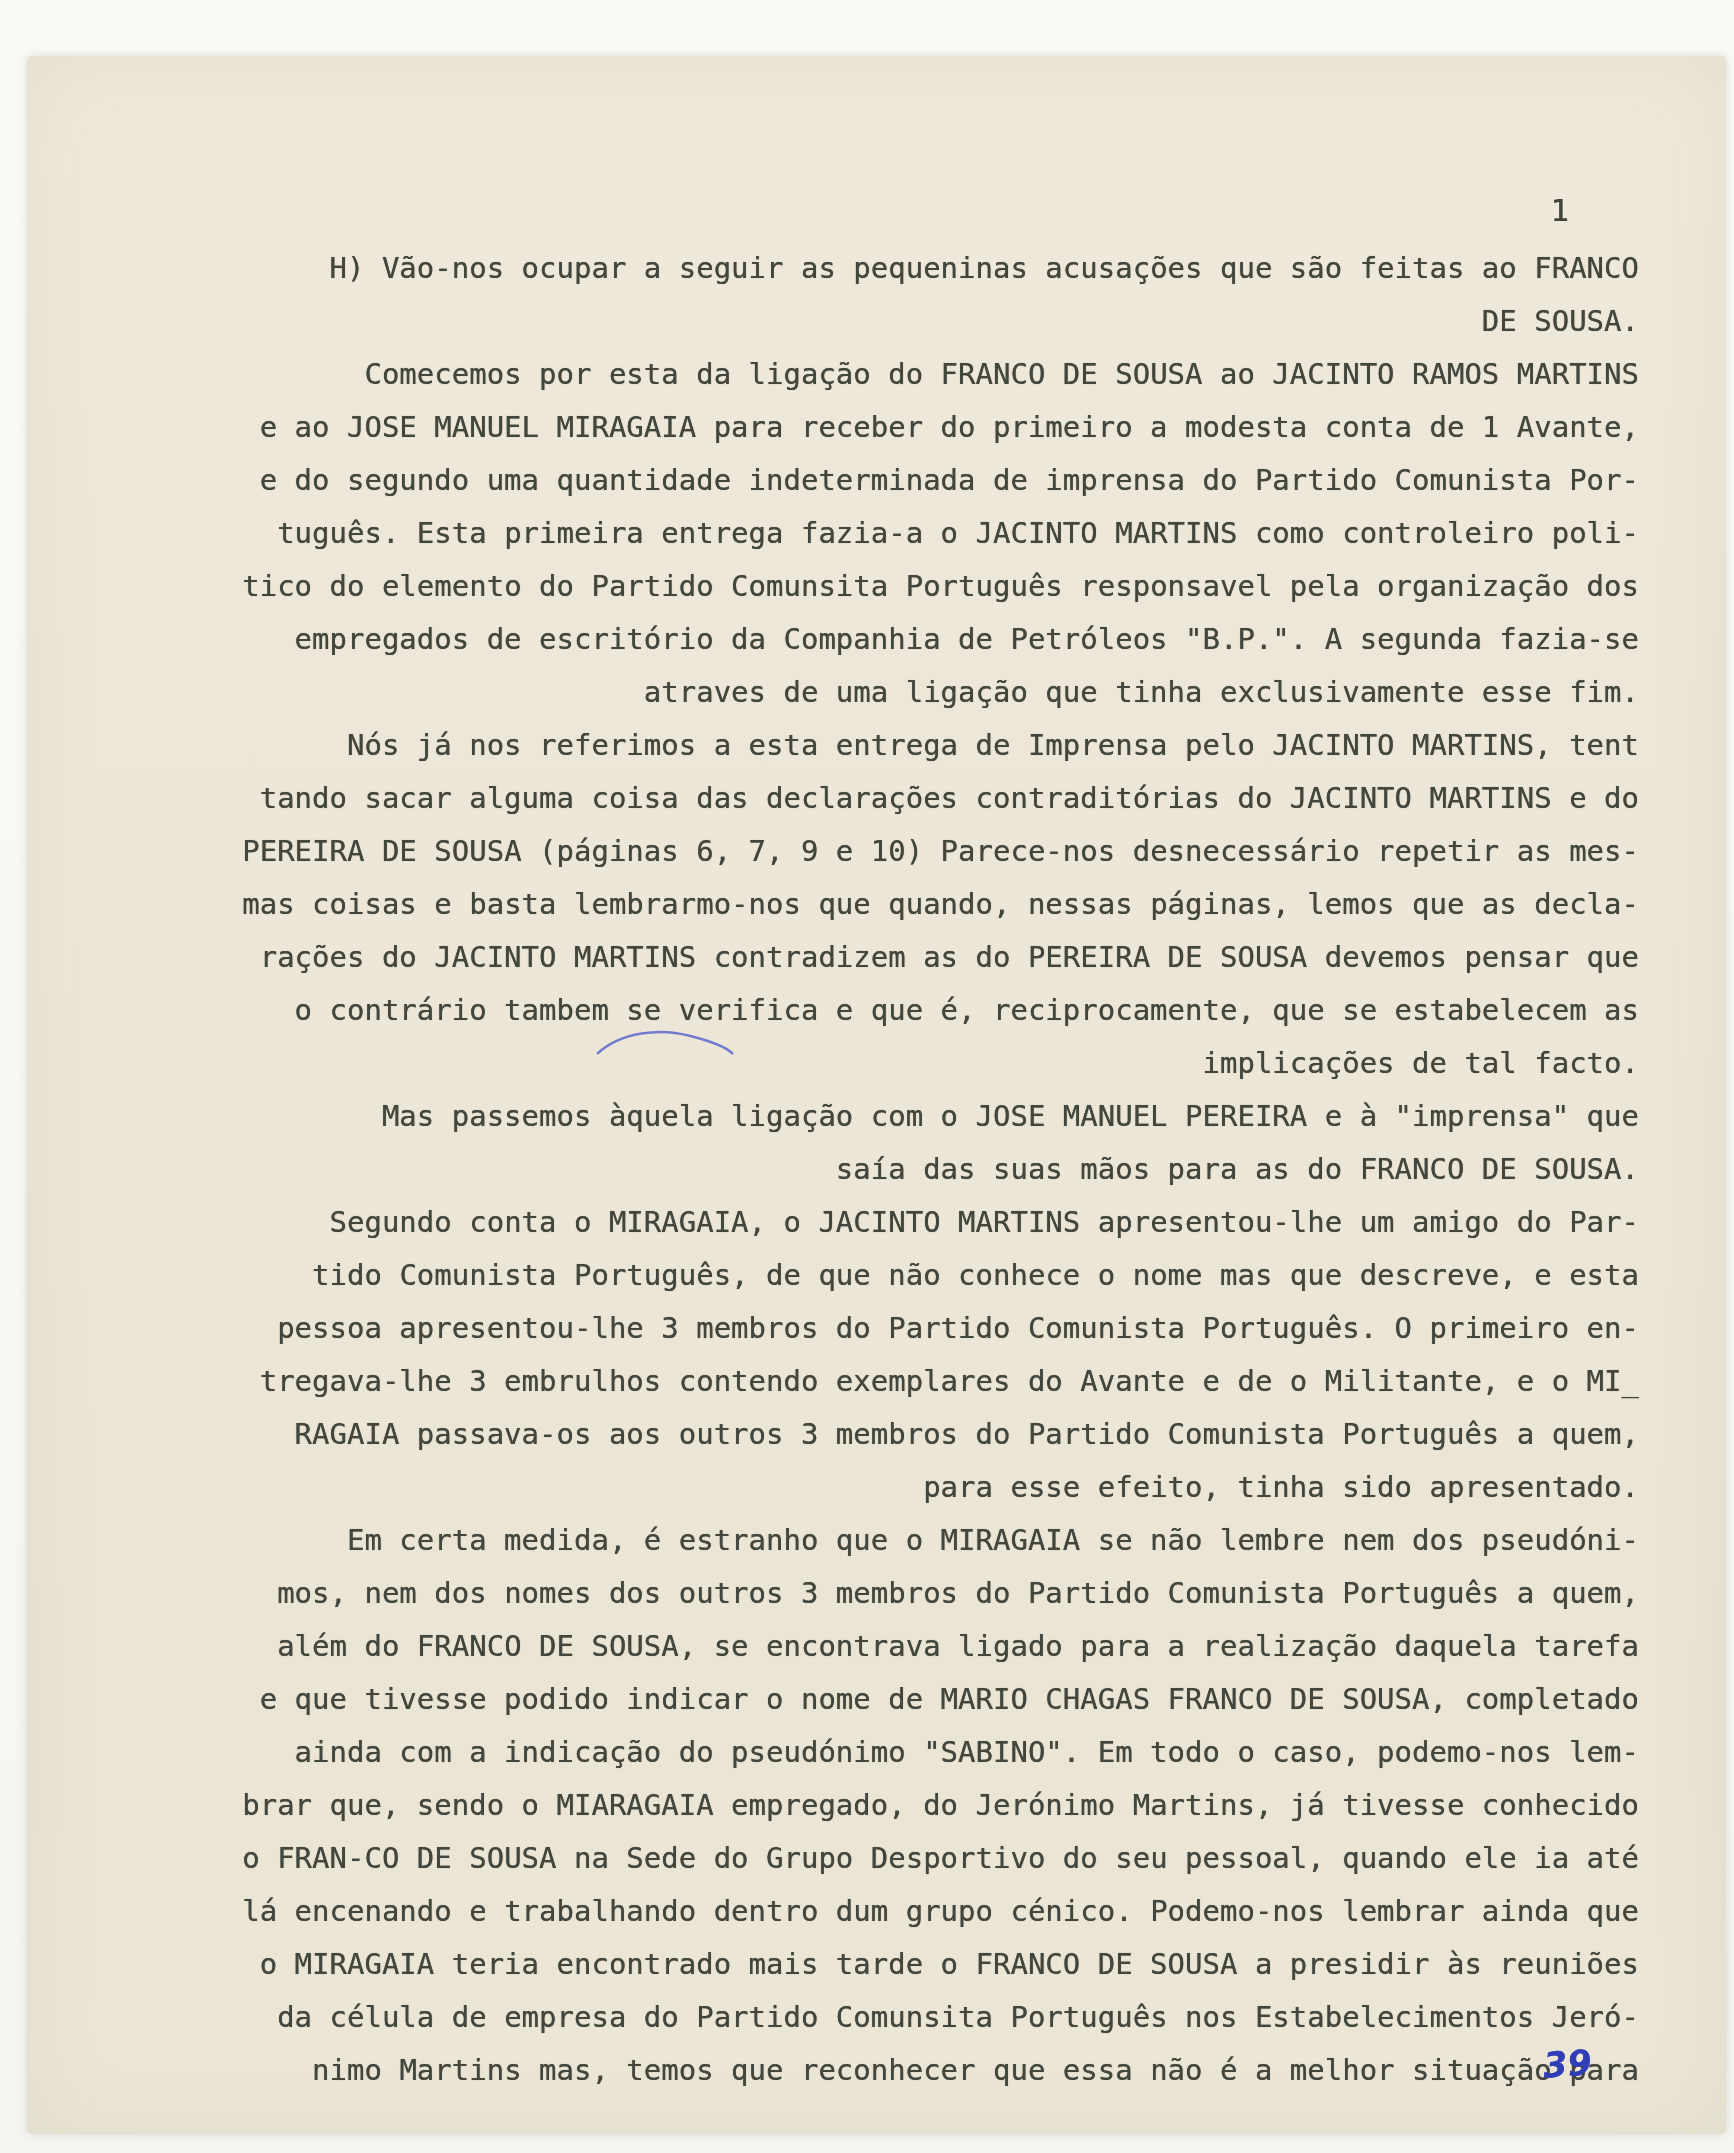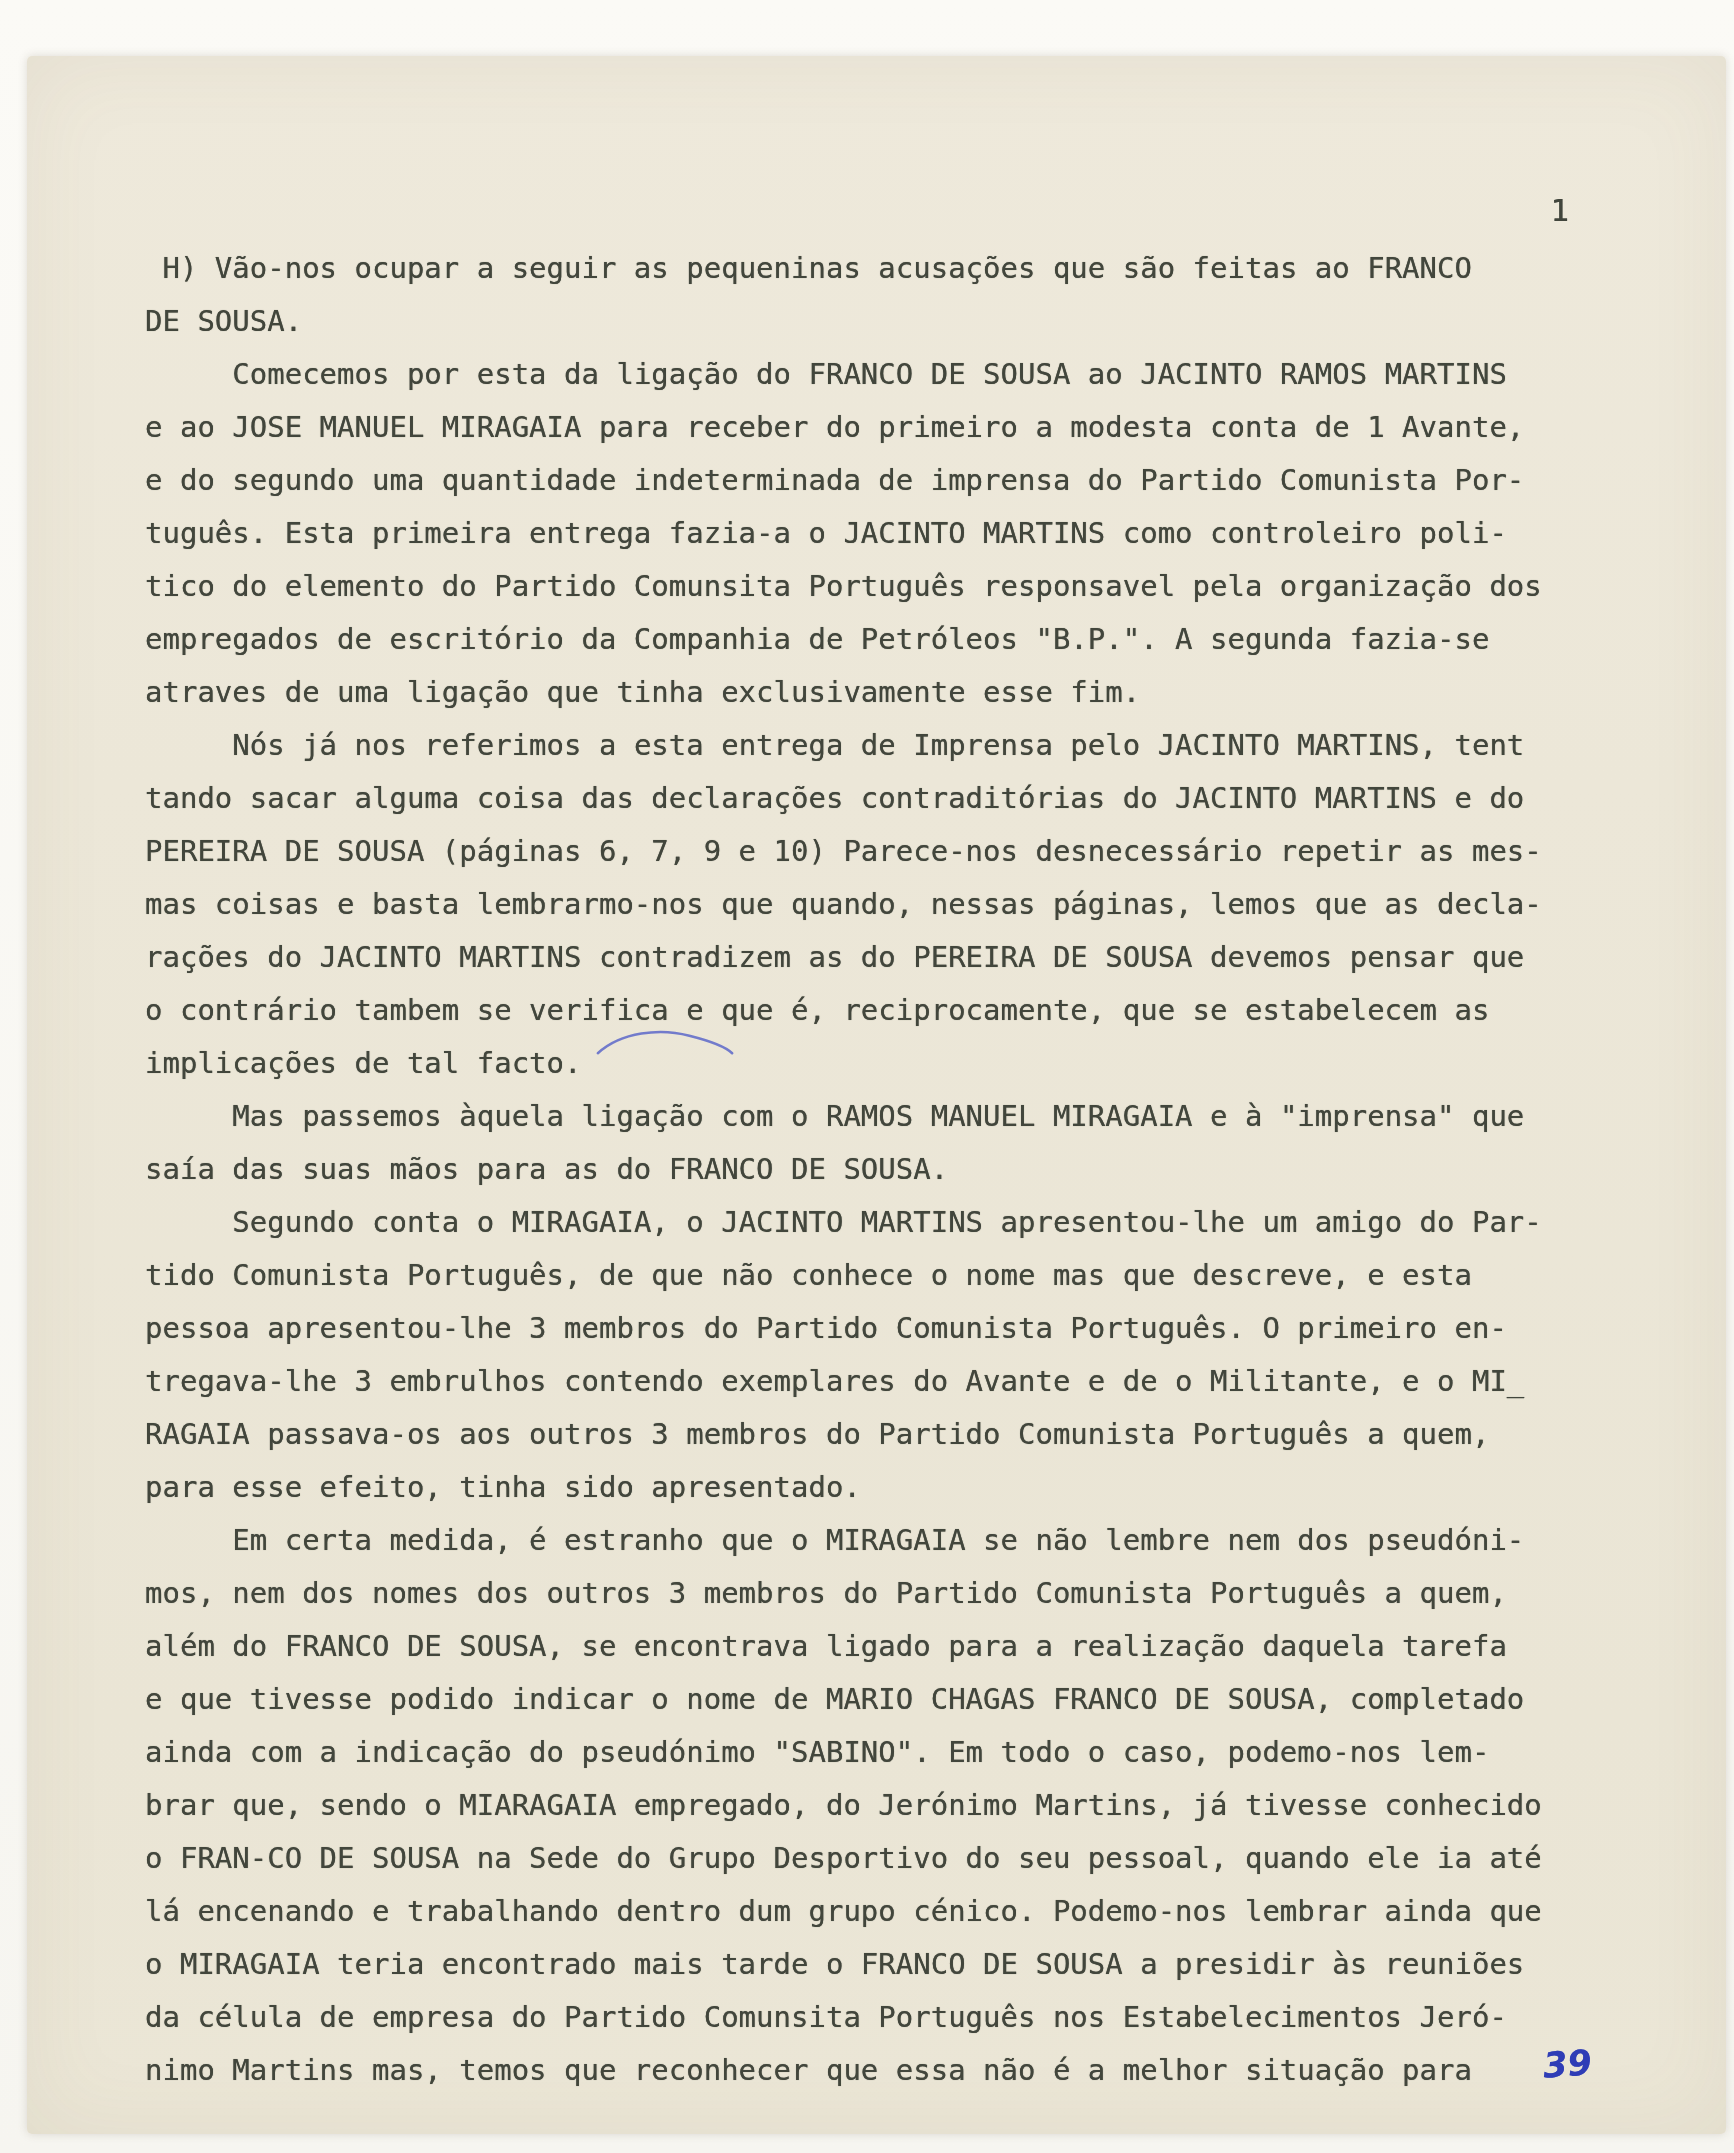--- a/index.html
+++ b/index.html
@@ -41,20 +41,21 @@
     top: 186px;
     width: 1494px;
     font-size: 29px;
     line-height: 53px;
     color: #42463c;
     text-shadow: 0 0 0.7px rgba(62,66,56,0.85);
   }
   .para {
     margin: 0;
     white-space: pre-wrap;
+    text-align: right;
   }
   .handwritten-number {
     position: absolute;
     bottom: 50px;
     right: 134px;
     font-family: "DejaVu Sans", "Liberation Sans", sans-serif;
     font-style: italic;
     font-size: 35px;
     font-weight: bold;
     color: #2f3db6;
@@ -89,21 +90,21 @@
 tico do elemento do Partido Comunsita Português responsavel pela organização dos
 empregados de escritório da Companhia de Petróleos "B.P.". A segunda fazia-se
 atraves de uma ligação que tinha exclusivamente esse fim.</p>
       <p class="para">     Nós já nos referimos a esta entrega de Imprensa pelo JACINTO MARTINS, tent
 tando sacar alguma coisa das declarações contraditórias do JACINTO MARTINS e do
 PEREIRA DE SOUSA (páginas 6, 7, 9 e 10) Parece-nos desnecessário repetir as mes-
 mas coisas e basta lembrarmo-nos que quando, nessas páginas, lemos que as decla-
 rações do JACINTO MARTINS contradizem as do PEREIRA DE SOUSA devemos pensar que
 o contrário tambem se verifica e que é, reciprocamente, que se estabelecem as
 implicações de tal facto.</p>
-      <p class="para">     Mas passemos àquela ligação com o RAMOS MANUEL MIRAGAIA e à "imprensa" que
+      <p class="para">     Mas passemos àquela ligação com o JOSE MANUEL PEREIRA e à "imprensa" que
 saía das suas mãos para as do FRANCO DE SOUSA.</p>
       <p class="para">     Segundo conta o MIRAGAIA, o JACINTO MARTINS apresentou-lhe um amigo do Par-
 tido Comunista Português, de que não conhece o nome mas que descreve, e esta
 pessoa apresentou-lhe 3 membros do Partido Comunista Português. O primeiro en-
 tregava-lhe 3 embrulhos contendo exemplares do Avante e de o Militante, e o MI_
 RAGAIA passava-os aos outros 3 membros do Partido Comunista Português a quem,
 para esse efeito, tinha sido apresentado.</p>
       <p class="para">     Em certa medida, é estranho que o MIRAGAIA se não lembre nem dos pseudóni-
 mos, nem dos nomes dos outros 3 membros do Partido Comunista Português a quem,
 além do FRANCO DE SOUSA, se encontrava ligado para a realização daquela tarefa

